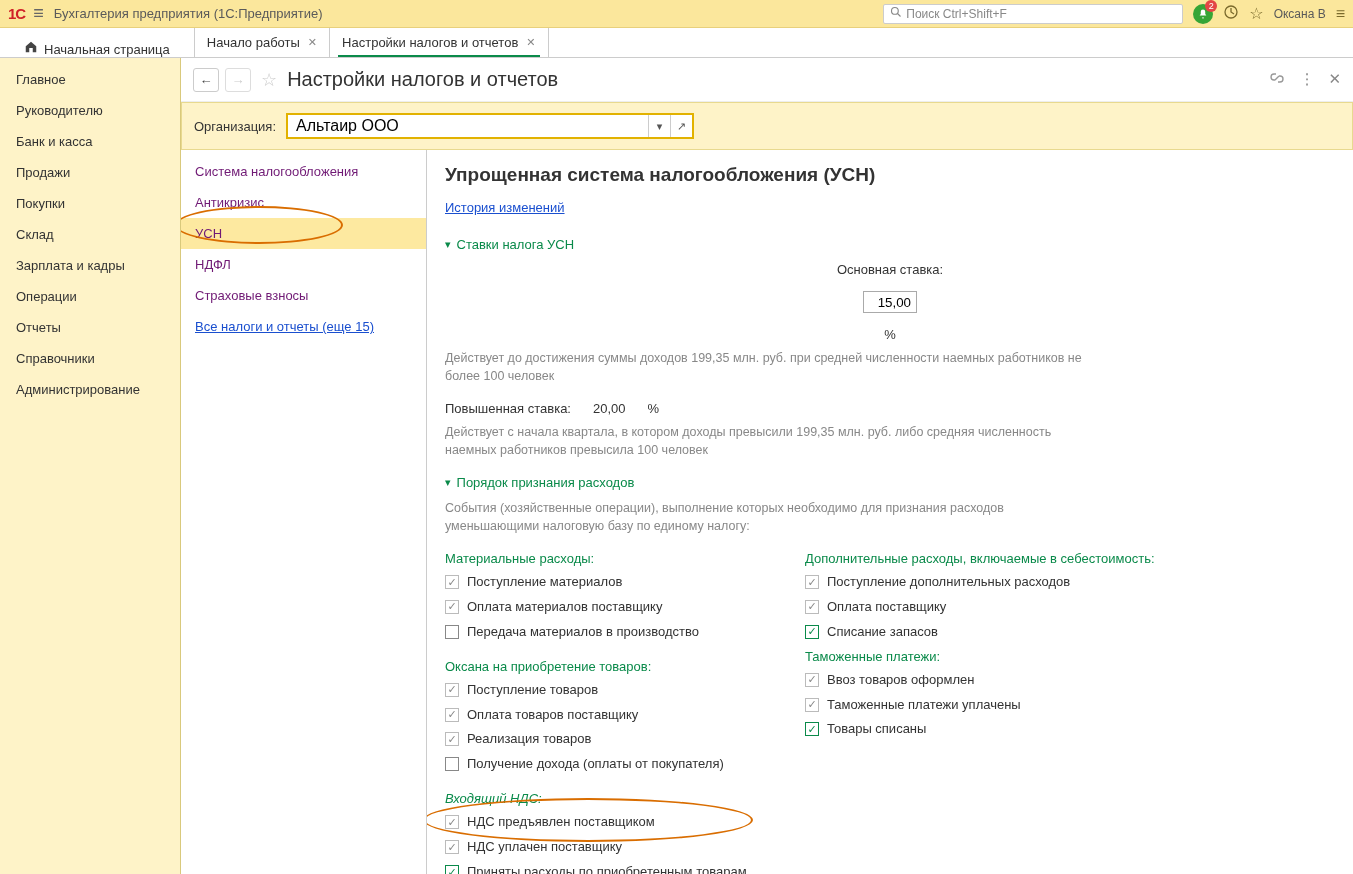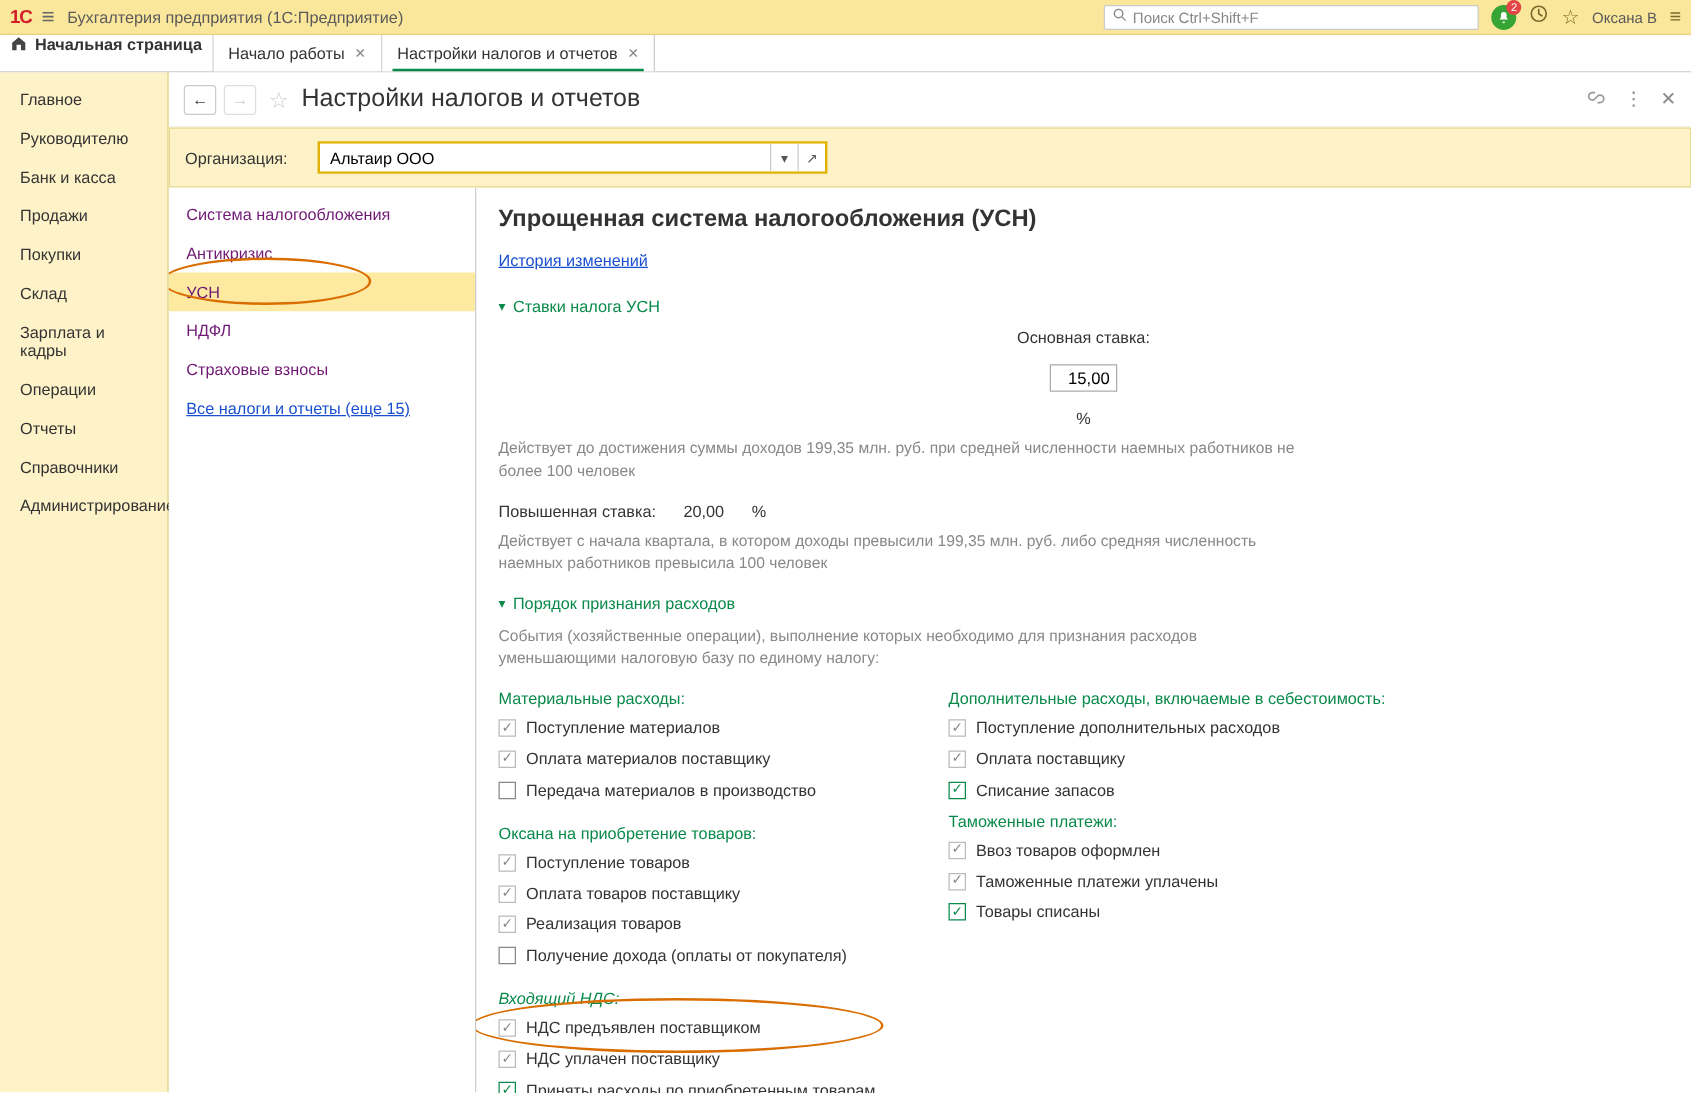--- a/index.html
+++ b/index.html
@@ -15,51 +15,51 @@
 .titlebar .search .icon { margin-right: 4px; color:#888; }
 .titlebar .right-icons { display: flex; align-items: center; gap: 10px; margin-left: 10px; }
 .titlebar .bell-wrap { position: relative; width: 20px; height: 20px; background: #36a536; border-radius: 50%; display:flex; align-items:center; justify-content:center;}
 .titlebar .bell-wrap svg { width:12px; height:12px; fill:#fff;}
 .titlebar .badge { position: absolute; top: -4px; right: -4px; background: #e34545; color: #fff; font-size: 9px; border-radius: 50%; width: 12px; height: 12px; display:flex; align-items:center; justify-content:center;}
 .titlebar .icon-btn { color: #7a6a2c; cursor:pointer; font-size:16px;}
 .titlebar .username { color:#5a5a5a; font-size:12px;}
 
 
 .tabsbar { height: 30px; background: #fff; display: flex; align-items: stretch; border-bottom: 1px solid #ccc; }
-.tabsbar .home-tab { display:flex; align-items:flex-start; padding: 0 8px; border-right:1px solid #ccc; gap:6px;font-weight:bold; }
+.tabsbar .home-tab { display:flex; align-items:flex-end; padding: 0 24px; border-right:1px solid #ccc; gap:6px; }
 .tabsbar .home-tab .home-icon { font-size:14px; color:#444;}
 .tabsbar .tab { display:flex; align-items:center; padding:0 12px; border-right:1px solid #ccc; gap:8px; background:#fff; position:relative; }
 .tabsbar .tab .close { color:#888; font-size:11px; cursor:pointer;}
 .tabsbar .tab.active { background:#fff; }
 .tabsbar .tab.active::after { content:""; position:absolute; left:8px; right:8px; bottom:0; height:2px; background:#0a8a4a;}
 
 
 .main { display:flex; height: calc(874px - 28px - 30px); }
 
 
-.leftnav { width: 135px; background: #fef3c8; border-right:1px solid #d9c97c; padding-top:6px;}
+.leftnav { width: 181px; background: #fef3c8; border-right:1px solid #d9c97c; padding-top:6px;}
 .leftnav .item { padding:8px 16px; color:#333; cursor:pointer;}
 
 
 .content { flex:1; display:flex; flex-direction:column; background:#fff; }
 
 
 .content-header { height:44px; display:flex; align-items:center; padding:0 12px; gap:6px; border-bottom:1px solid #eee;}
 .content-header .navbtn { width:26px; height:24px; border:1px solid #ccc; background:#fff; display:flex; align-items:center; justify-content:center; color:#444; cursor:pointer; border-radius:3px;}
 .content-header .navbtn.disabled { color:#ccc; border-color:#ddd;}
 .content-header .star { color:#ccc; font-size:18px; margin:0 4px;}
 .content-header .title { font-size: 20px; color:#333;}
 .content-header .right-tools { margin-left:auto; display:flex; gap:14px; color:#888;}
 .content-header .right-tools span{cursor:pointer; font-size:15px;}
 
 
-.orgbar { background:#fef3c8; padding:10px 12px; display:flex; align-items:center; gap:24px; border:1px solid #e8d98f; margin:0;}
+.orgbar { background:#fef3c8; padding:10px 12px; display:flex; align-items:center; gap:10px; border:1px solid #e8d98f; margin:0;}
 .orgbar label { color:#333;}
 .orgbar .org-field { display:flex; align-items:stretch; border:2px solid #e2b200; background:#fff; height:26px;}
-.orgbar .org-field input { border:none; padding:0 8px; width:360px; font-size:13px; outline:none;}
+.orgbar .org-field input { border:none; padding:0 8px; width:360px; font-size:16px; outline:none;}
 .orgbar .org-field .btn { width:22px; border-left:1px solid #ccc; display:flex; align-items:center; justify-content:center; color:#555; cursor:pointer; font-size:11px; background:#fff;}
 
 
 .body-cols { display:flex; flex:1; overflow:hidden;}
 .settings-nav { width:246px; border-right:1px solid #ccc; padding:6px 0; background:#fff;}
 .settings-nav .sitem { padding:8px 14px; cursor:pointer; color:#701a75; position:relative;}
 .settings-nav .sitem.active { background:#fde9a0;}
 .settings-nav .sitem.link { color:#1a4fcf; text-decoration:underline;}
 .circle-highlight { position:absolute; border:2px solid #d96d00; border-radius:50%/50%; pointer-events:none;}
 

